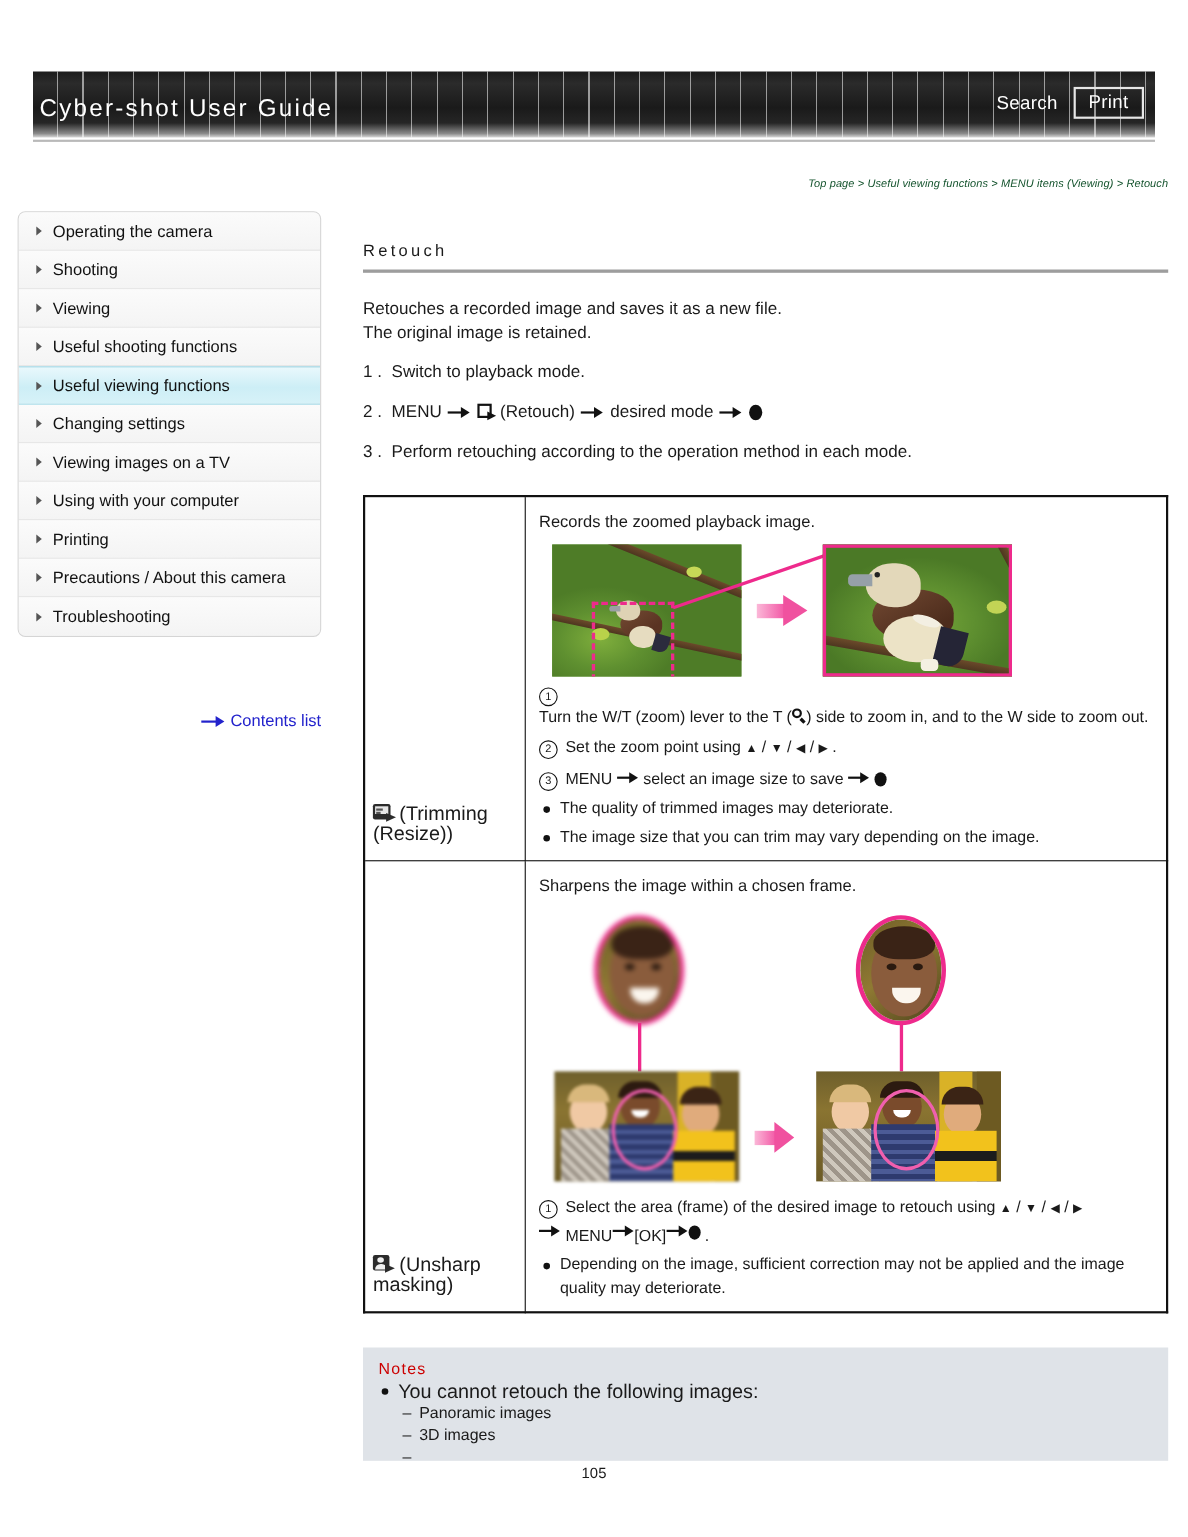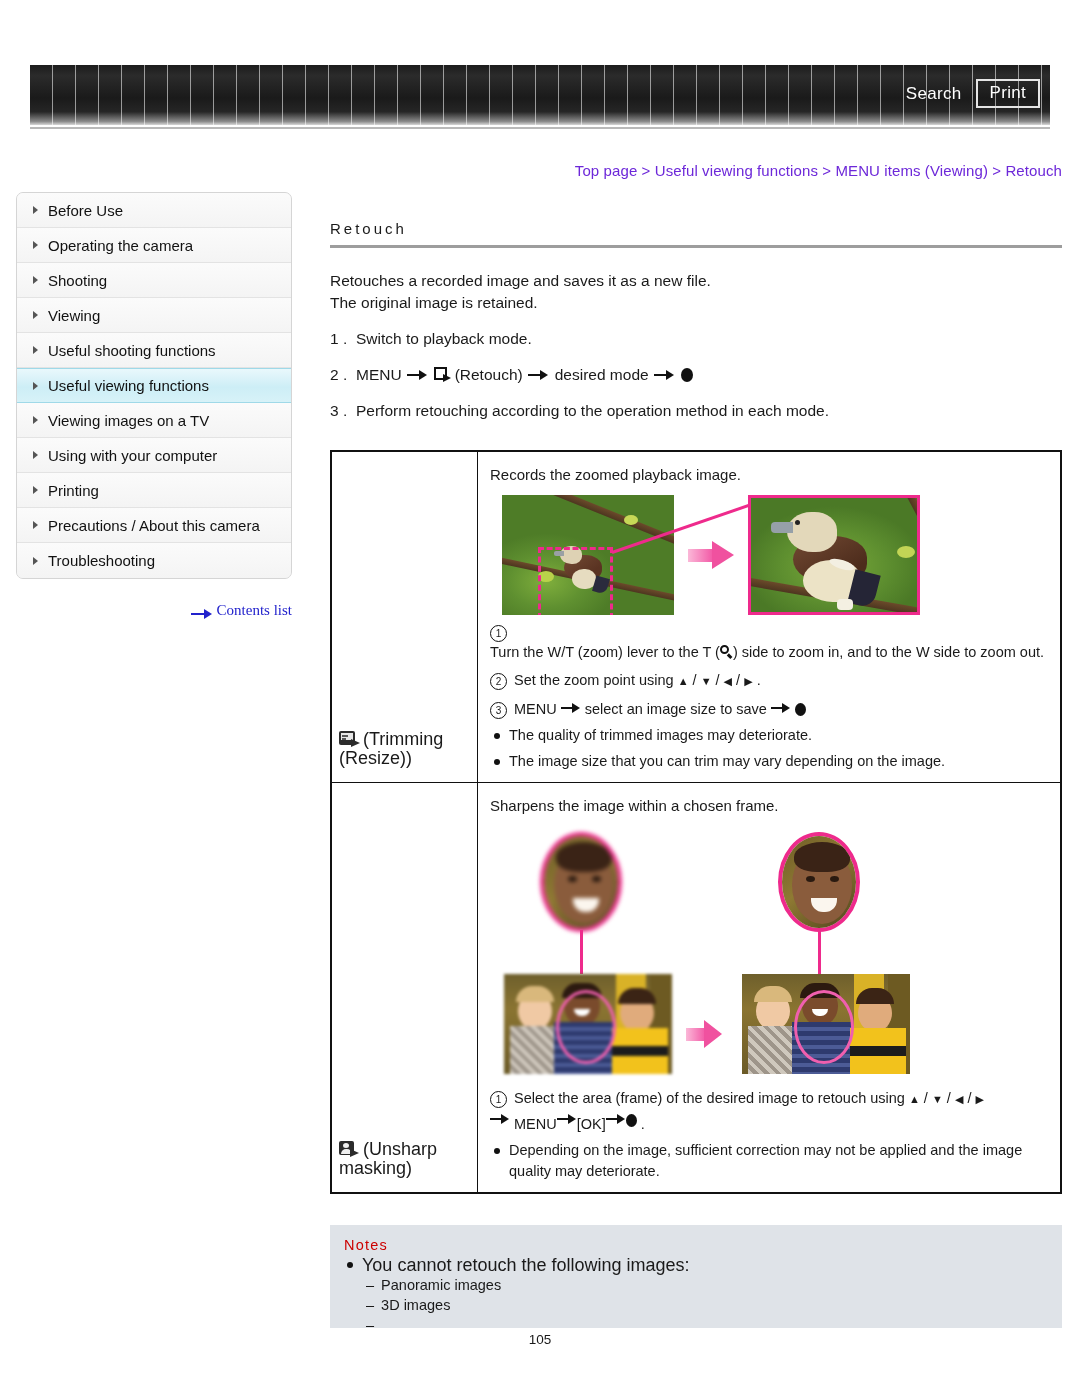--- a/index.html
+++ b/index.html
@@ -77,24 +77,25 @@
     padding: 2px 12px 3px 12px;
     background: transparent;
     cursor: pointer;
   }
 
   
   #breadcrumb {
     position: absolute;
     right: 18px;
     top: 162px;
-    font-size: 15px;
-    color: #6d28d9;
+    font-size: 10px;
+    color: #14532d;
     white-space: nowrap;
     letter-spacing: 0.1px;
+    font-style: italic;
   }
 
   
   #sidebar {
     position: absolute;
     left: 16px;
     top: 192px;
     width: 276px;
     border: 1px solid #d5d5d5;
     border-radius: 7px;
@@ -126,28 +127,27 @@
     width: 0; height: 0;
     border-left: 5px solid #555;
     border-top: 4px solid transparent;
     border-bottom: 4px solid transparent;
     margin-right: 10px;
     flex: 0 0 auto;
   }
   #contents-list-row {
     position: absolute;
     left: 16px;
-    top: 602px;
+    top: 647px;
     width: 276px;
     display: flex;
     justify-content: flex-end;
-    align-items: flex-end;
+    align-items: center;
     gap: 4px;
     cursor: pointer;
-    font-family: Liberation Serif, serif;
   }
   #contents-arrow {
     display: inline-block;
     position: relative;
     width: 22px;
     height: 10px;
   }
   #contents-arrow::before {
     content: "";
     position: absolute;
@@ -539,53 +539,54 @@
     text-align: center;
     font-size: 13.5px;
     color: #1a1a1a;
     width: 1080px;
   }
 </style>
 </head>
 <body>
 
 <div id="header-bar">
+  <div id="header-title">Cyber-shot User Guide</div>
   <div id="header-actions">
     <span id="search-link">Search</span>
     <span id="print-button">Print</span>
   </div>
 </div>
 <div id="header-underline"></div>
 
 <div id="breadcrumb">Top page &gt; Useful viewing functions &gt; MENU items (Viewing) &gt; Retouch</div>
 
 <nav id="sidebar">
   <div class="nav-item">
     <span class="nav-arrow"></span>
-    <span>Before Use</span>
-  </div>
-  <div class="nav-item">
-    <span class="nav-arrow"></span>
     <span>Operating the camera</span>
   </div>
   <div class="nav-item">
     <span class="nav-arrow"></span>
     <span>Shooting</span>
   </div>
   <div class="nav-item">
     <span class="nav-arrow"></span>
     <span>Viewing</span>
   </div>
   <div class="nav-item">
     <span class="nav-arrow"></span>
     <span>Useful shooting functions</span>
   </div>
   <div class="nav-item active">
     <span class="nav-arrow"></span>
     <span>Useful viewing functions</span>
+  </div>
+  <div class="nav-item">
+    <span class="nav-arrow"></span>
+    <span>Changing settings</span>
   </div>
   <div class="nav-item">
     <span class="nav-arrow"></span>
     <span>Viewing images on a TV</span>
   </div>
   <div class="nav-item">
     <span class="nav-arrow"></span>
     <span>Using with your computer</span>
   </div>
   <div class="nav-item">

